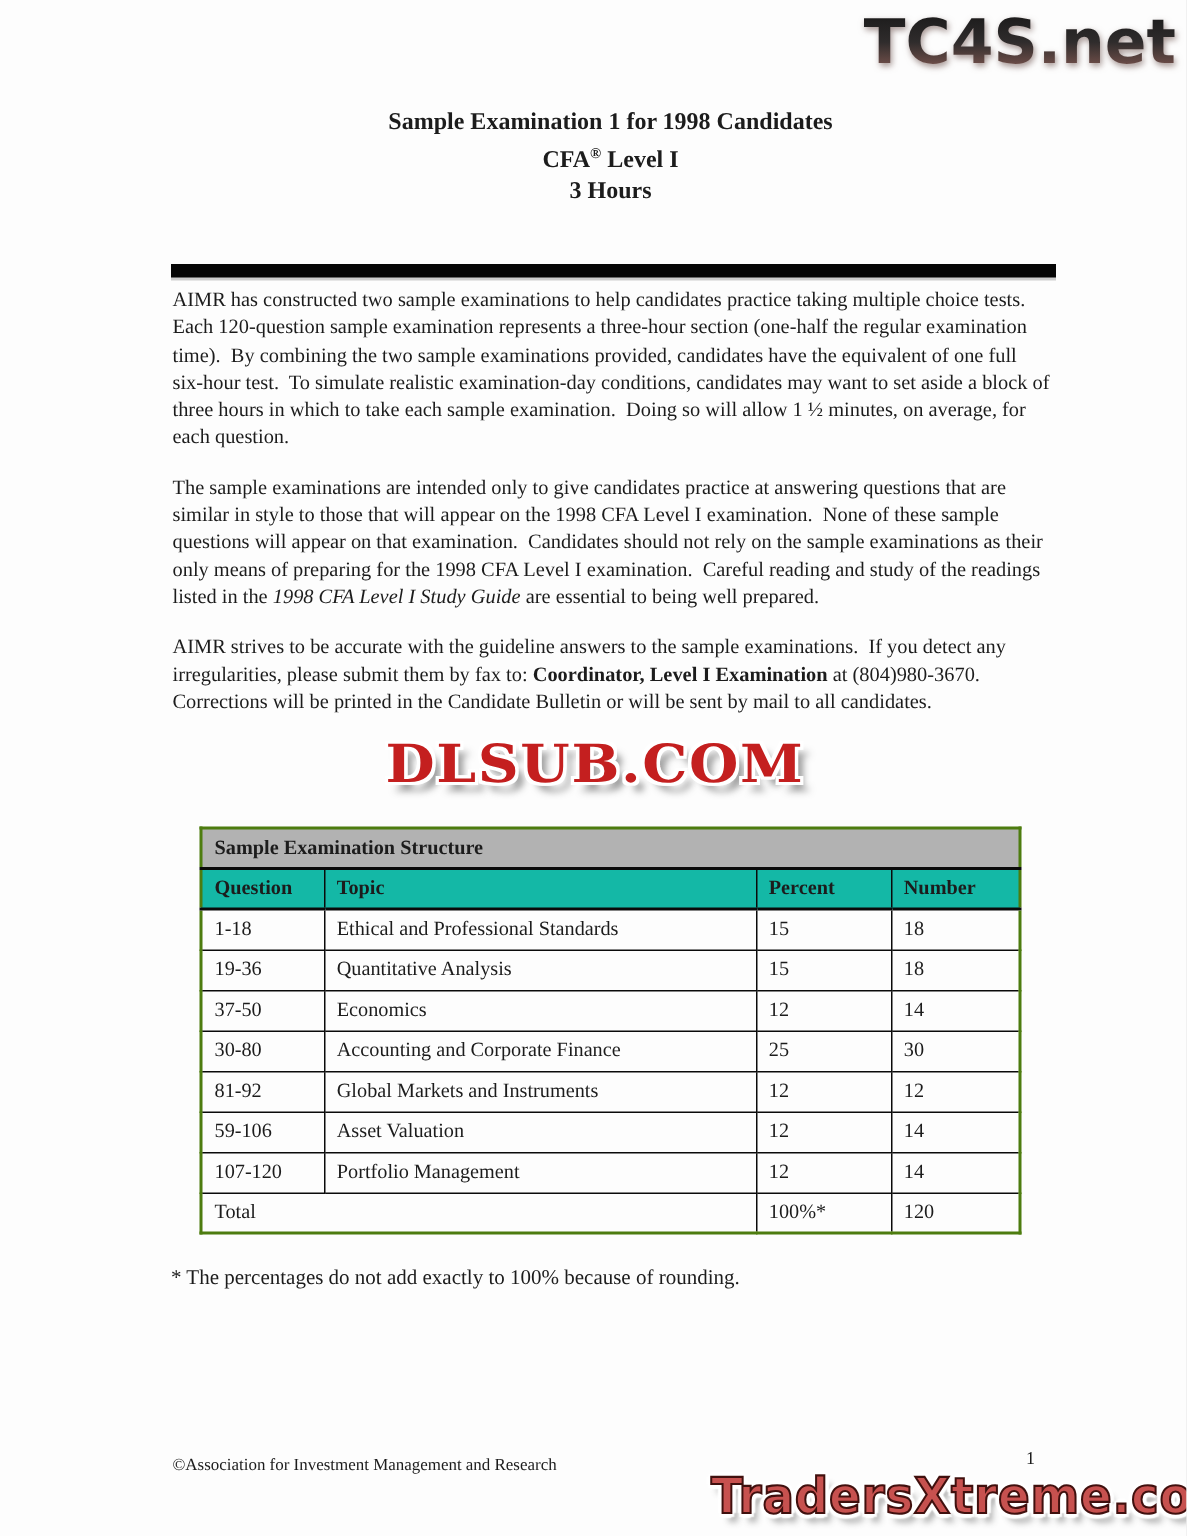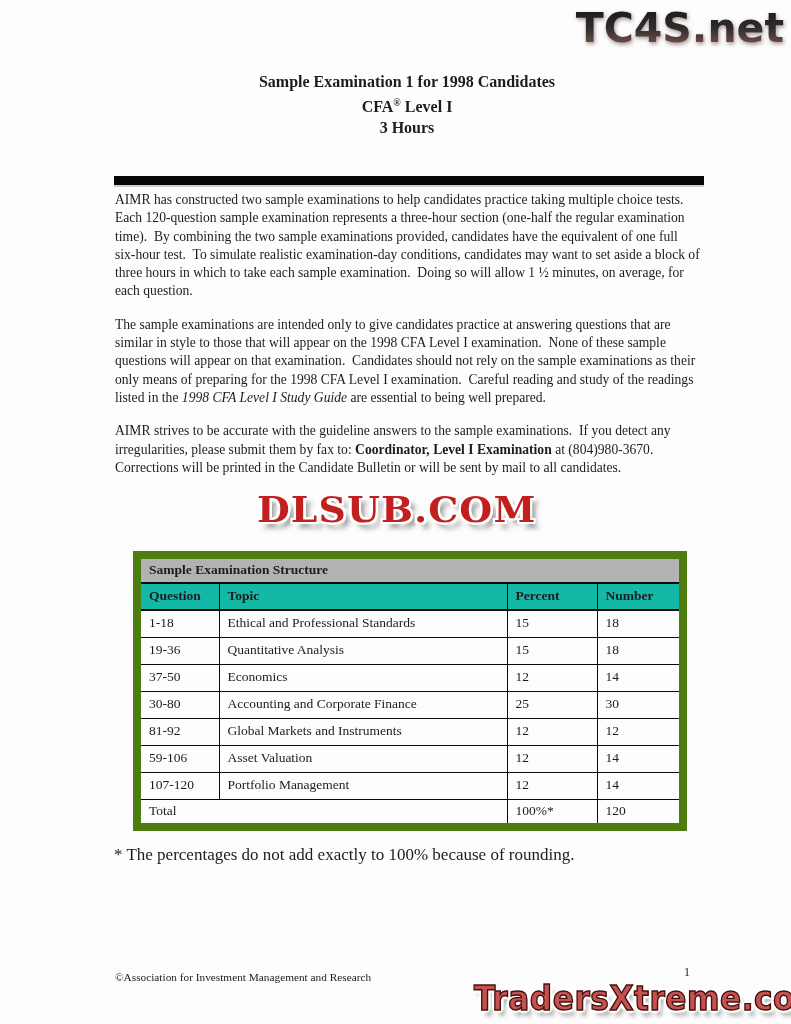--- a/index.html
+++ b/index.html
@@ -101,42 +101,42 @@
     background: #fdfdfd;
   }
   table.exam-table td, table.exam-table th {
     border: 1px solid #0a0a0a;
     padding: 3px 8px 4px 8px;
     text-align: left;
     vertical-align: middle;
     height: 27px;
     font-weight: normal;
   }
-  table.exam-table { border: 8px solid #4d7c0f; }
+  table.exam-table { border: 2px solid #4d7c0f; }
   tr.table-title-row th {
     background: #b2b2b2;
     font-weight: bold;
     border-bottom-width: 2px;
   }
   tr.col-header-row th {
     background: #14b8a6;
     font-weight: bold;
     border-bottom-width: 2px;
   }
   .col-q { width: 82px; }
   .col-t { width: 288px; }
   .col-p { width: 90px; }
   .col-n { width: 86px; }
 
   
   .footnote {
     position: absolute;
     top: 845px;
     left: 114px;
-    font-size: 17px;
+    font-size: 14px;
   }
 
   
   .footer-copyright {
     position: absolute;
     top: 971px;
     left: 115px;
     font-size: 11.3px;
   }
   .page-number {

